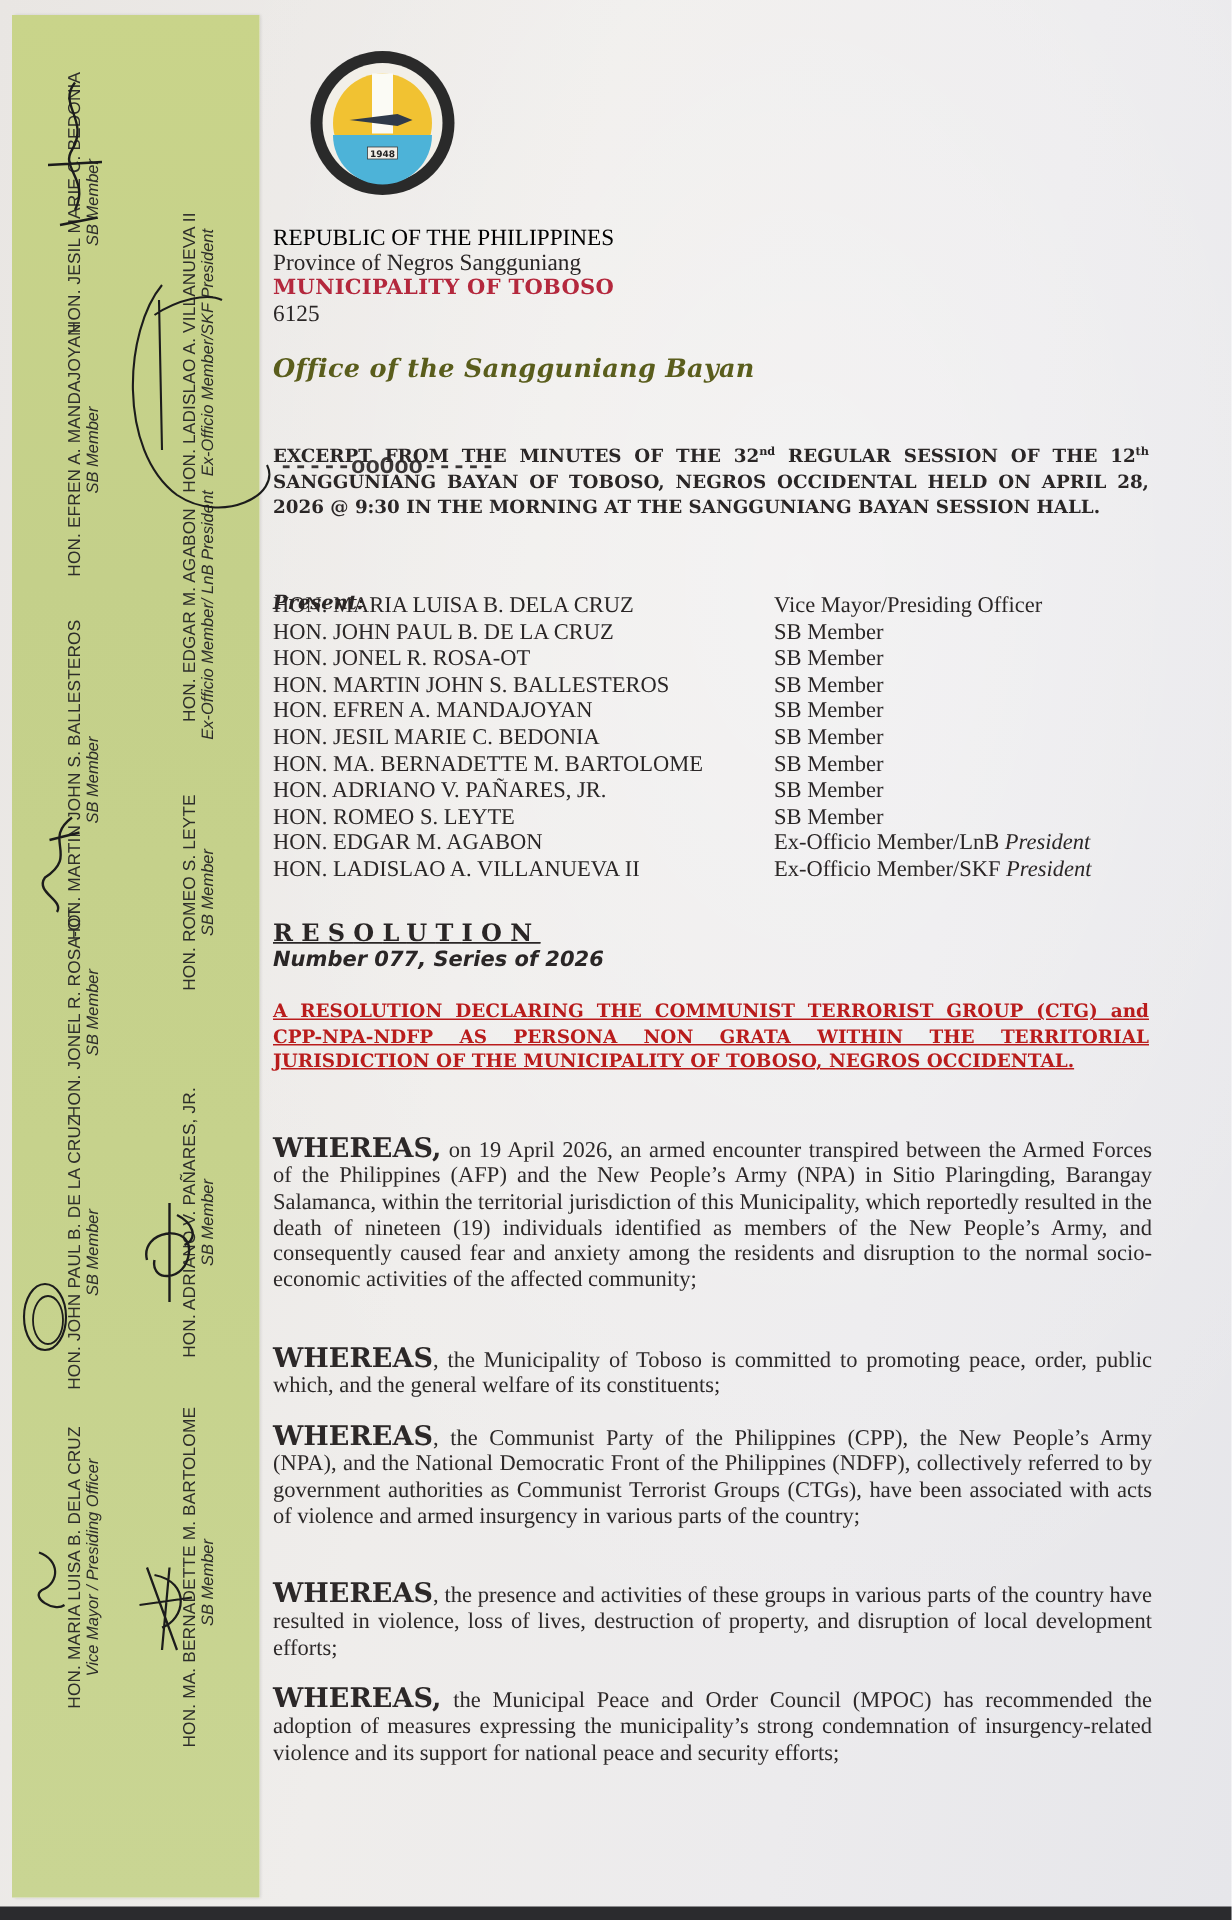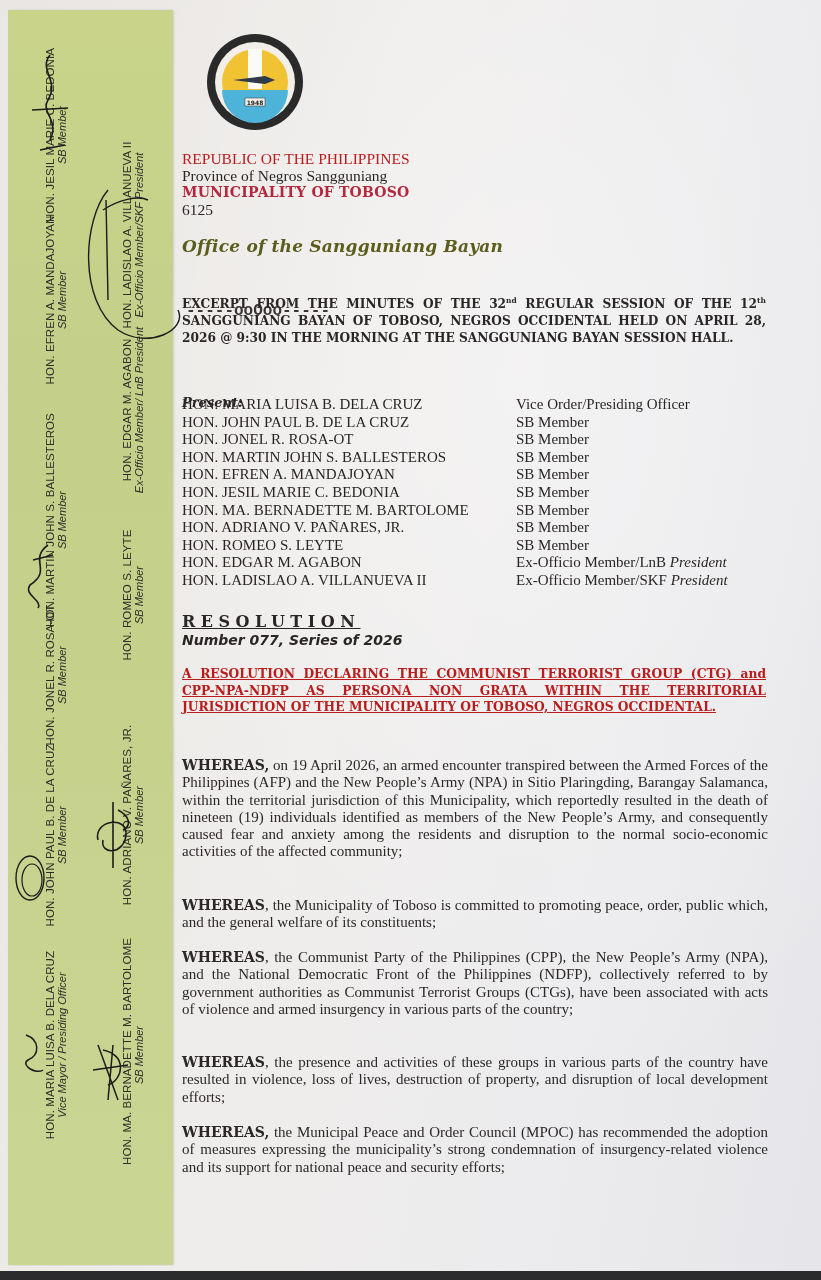--- a/index.html
+++ b/index.html
@@ -25,21 +25,21 @@
   .sig {
     position:absolute; transform-origin: 0 0; transform: rotate(-90deg);
     font-family: "Liberation Sans", sans-serif; white-space:nowrap; text-align:center;
     color:#2d2d2a;
   }
   .sig .nm { font-size:11.5px; letter-spacing:0.1px; display:block; }
   .sig .rl { font-size:11px; font-style:italic; display:block; }
   .scribble { position:absolute; pointer-events:none; }
   .seal { position:absolute; left:205px; top:32px; width:100px; height:100px; }
   .hdr { position:absolute; left:182px; top:150px; font-size:14.5px; line-height:17px; }
-  .hdr .l1 { font-family:"Liberation Serif", serif; font-size:15.5px; color:#b91c1c; }
+  .hdr .l1 { font-family:"Liberation Serif", serif; font-size:15.5px; color:#000000; }
   .hdr .l2 { font-family:"Liberation Serif", serif; font-size:15.5px; color:#2a2626; }
   .hdr .l3 { font-family:"DejaVu Serif", serif; font-weight:bold; font-size:14px; color:#b4283d; letter-spacing:0.2px; }
   .hdr .l4 { font-family:"Liberation Serif", serif; font-size:15.5px; color:#2a2626; }
   .office {
     position:absolute; left:182px; top:236px; font-family:"DejaVu Serif", serif;
     font-style:italic; font-weight:bold; font-size:17px; color:#5a5d1c; letter-spacing:0.2px;text-align:right;
   }
   .orn { position:absolute; left:186px; top:262px; font-family:Liberation Mono, monospace; font-weight:bold; font-size:16px; color:#3a3636;margin-top:40px; }
 
   .excerpt {
@@ -64,21 +64,21 @@
     position:absolute; left:182px; top:666px; width:584px;
     font-family:"DejaVu Serif", serif; font-weight:bold; font-size:12.3px; line-height:16.5px;
     text-decoration:underline; text-align:justify; color:#b91c1c;
   }
 
   .para {
     position:absolute; left:182px; width:586px;
     font-family:"Liberation Serif", serif; font-size:15px; line-height:17.3px;
     text-align:justify; color:#2c2828;
   }
-  .para b { font-family:"DejaVu Serif", serif; font-size:14px; }
+  .para b { font-family:"DejaVu Serif", serif; font-size:18px; }
 </style>
 </head>
 <body>
 
 <div class="paper-shadow"></div>
 
 <div class="strip">
 
   <div class="sig" style="left:36px; top:1135px; width:200px;">
     <span class="nm">HON. MARIA LUISA B. DELA CRUZ</span>
@@ -169,21 +169,21 @@
 </div>
 <div class="office">Office of the Sangguniang Bayan</div>
 <div class="orn">-----ooOoo-----</div>
 
 <div class="excerpt"><span>EXCERPT FROM THE MINUTES OF THE 32</span><sup>nd</sup><span> REGULAR SESSION OF THE 12</span><sup>th</sup><span> SANGGUNIANG BAYAN OF TOBOSO, NEGROS OCCIDENTAL HELD ON APRIL 28, 2026 @ 9:30 IN THE MORNING AT THE SANGGUNIANG BAYAN SESSION HALL.</span></div>
 
 <div class="present-label">Present:</div>
 <div class="roster">
   <div class="roster-row">
       <span class="name">HON. MARIA LUISA B. DELA CRUZ</span>
-      <span class="pos"><span>Vice Order/Presiding Officer</span><i></i></span>
+      <span class="pos"><span>Vice Mayor/Presiding Officer</span><i></i></span>
     </div>
   <div class="roster-row">
       <span class="name">HON. JOHN PAUL B. DE LA CRUZ</span>
       <span class="pos"><span>SB Member</span><i></i></span>
     </div>
   <div class="roster-row">
       <span class="name">HON. JONEL R. ROSA-OT</span>
       <span class="pos"><span>SB Member</span><i></i></span>
     </div>
   <div class="roster-row">

